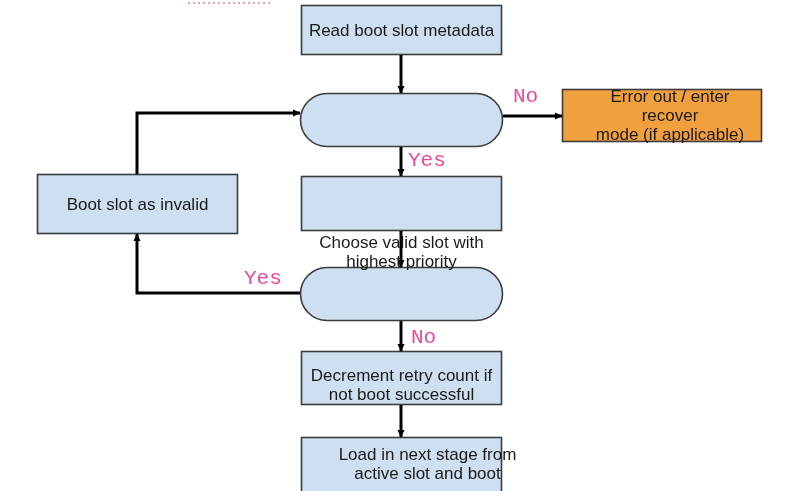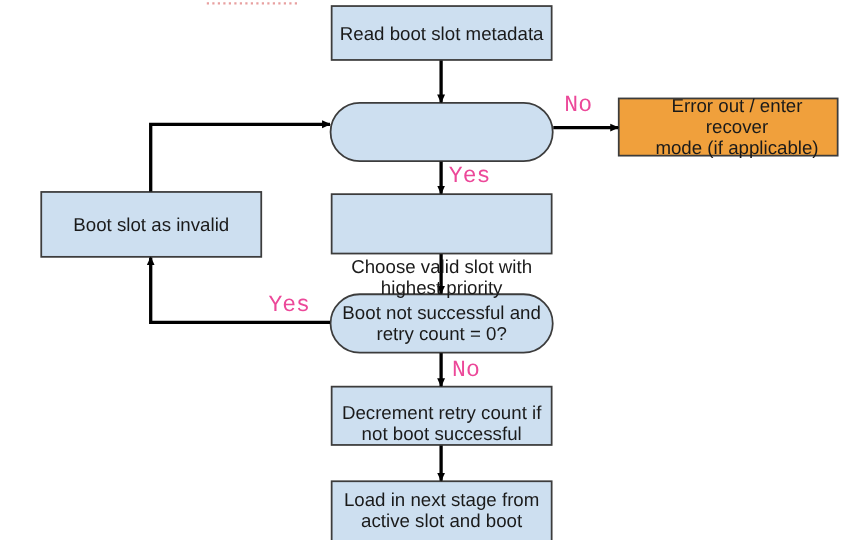--- a/index.html
+++ b/index.html
@@ -97,27 +97,25 @@
 
 
   <div class="node-label" style="left:562px; top:89px; width:158px; height:53px;margin-left:29px;">Error out / enter recover
 mode (if applicable)</div>
 
   <div class="node-label" style="left:37px; top:174px; width:201px; height:60px;">Boot slot as invalid</div>
 
   <div class="node-label" style="left:301px; top:176px; width:201px; height:55px;margin-top:48px;">Choose valid slot with
 highest priority</div>
 
-  <div class="node-label" style="left:300px; top:267px; width:203px; height:54px;">Boot not successful and
-retry count = 0?</div>
 
   <div class="node-label" style="left:301px; top:351px; width:201px; height:68px;">Decrement retry count if
 not boot successful</div>
 
-  <div class="node-label" style="left:301px; top:437px; width:201px; height:54px;">Load in next stage from
+  <div class="node-label" style="left:301px; top:437px; width:201px; height:54px;padding-left:26px;">Load in next stage from
 active slot and boot</div>
 
   <div class="edge-label" style="left:513px; top:88px;">No</div>
 
   <div class="edge-label" style="left:408px; top:152px;">Yes</div>
 
   <div class="edge-label" style="left:244px; top:270px;">Yes</div>
 
   <div class="edge-label" style="left:411px; top:329px;">No</div>
 

